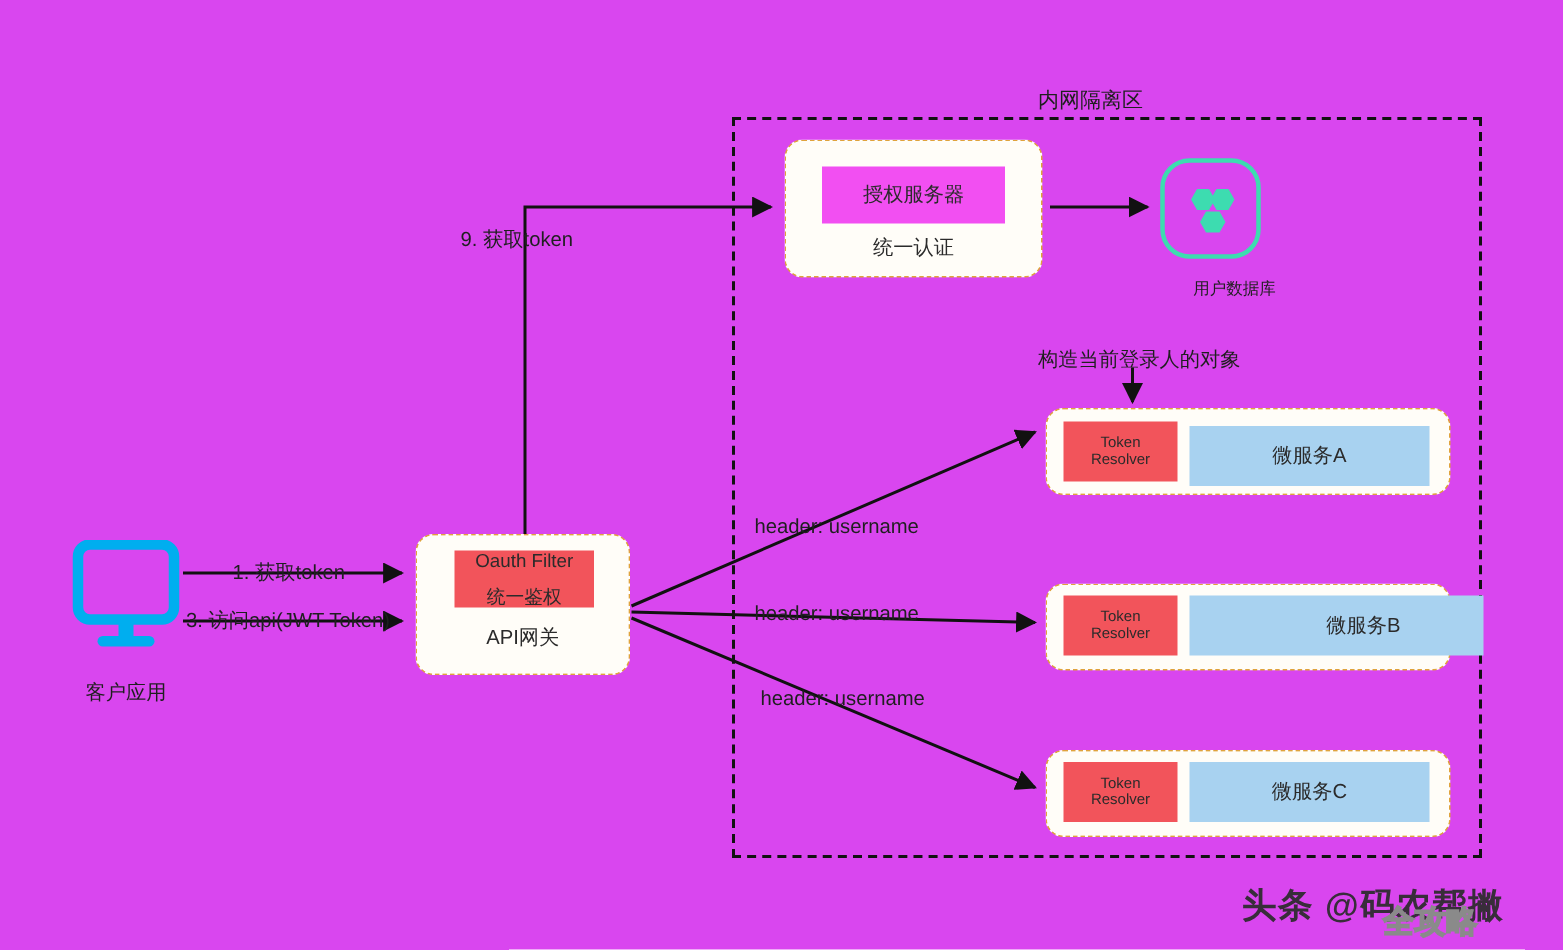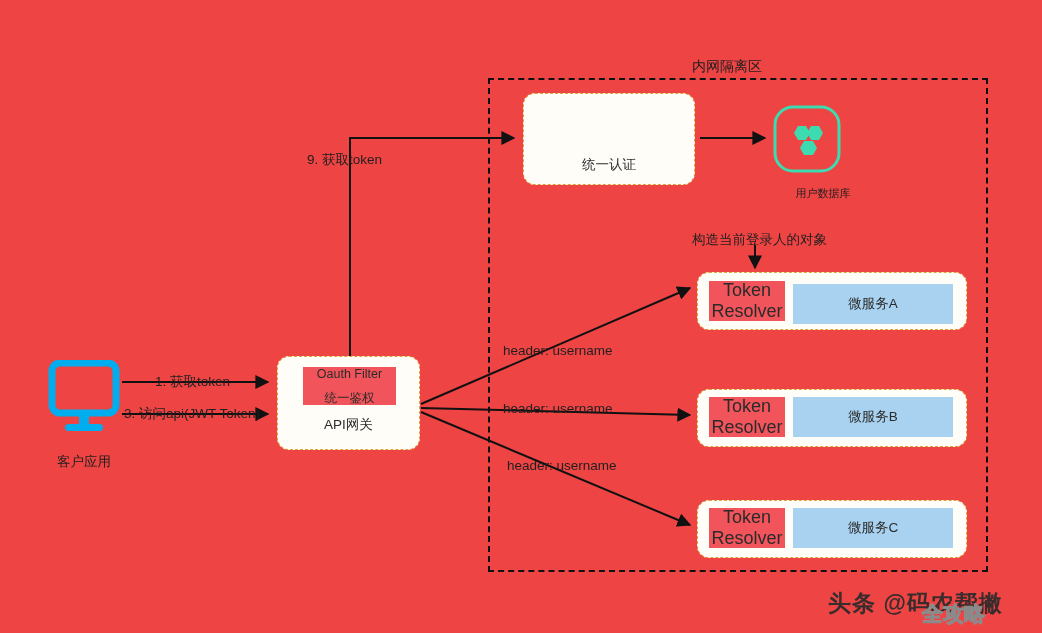--- a/index.html
+++ b/index.html
@@ -4,21 +4,21 @@
 <style>
   html, body {
     margin: 0;
     padding: 0;
     background: #ffffff;
   }
   #canvas {
     position: relative;
     width: 1042px;
     height: 633px;
-    background: #ef4444;
+    background: #d946ef;
     font-family: "Liberation Sans", "DejaVu Sans", sans-serif;
     overflow: hidden;
   }
 
   
   .abs { position: absolute; }
   .ctext {
     display: flex;
     align-items: center;
     justify-content: center;
@@ -84,34 +84,34 @@
   .ms-group { width: 270px; height: 58px; }
   #ms-a-group { left: 697px; top: 272px; }
   #ms-b-group { left: 697px; top: 389px; }
   #ms-c-group { left: 697px; top: 500px; }
 
   .token-chip {
     position: absolute;
     width: 76px; height: 40px;
     background: #f2545b;
     color: #2b2b2b;
-    font-size: 18px;
+    font-size: 10px;
     line-height: 1.15;
   }
   .ms-chip {
     position: absolute;
     width: 160px; height: 40px;
     background: #a8d2f0;
     color: #2b2b2b;
     font-size: 13.5px;
   }
   #ms-a-token { left: 709px; top: 281px; }
   #ms-a-box   { left: 793px; top: 284px; }
   #ms-b-token { left: 709px; top: 397px; }
-  #ms-b-box   { left: 793px; top: 397px; }
+  #ms-b-box   { left: 793px; top: 397px; padding-left: 36px; }
   #ms-c-token { left: 709px; top: 508px; }
   #ms-c-box   { left: 793px; top: 508px; }
 
   
   #gw-group { left: 277px; top: 356px; width: 143px; height: 94px; }
   #gw-chip {
     left: 303px; top: 367px; width: 93px; height: 38px;
     background: #f2545b; color: #2b2b2b; font-size: 12.5px;
     flex-direction: column;
     justify-content: space-between;
@@ -181,20 +181,21 @@
   <div class="abs ctext" id="client-caption">客户应用</div>
 
   <div class="dashed-group" id="gw-group"></div>
   <div class="abs ctext" id="gw-chip">
     <span>Oauth Filter</span>
     <span>统一鉴权</span>
   </div>
   <div class="abs ctext" id="gw-caption">API网关</div>
 
   <div class="dashed-group" id="auth-group"></div>
+  <div class="abs ctext" id="auth-chip">授权服务器</div>
   <div class="abs ctext" id="auth-caption">统一认证</div>
 
   <div class="abs" id="db-icon">
     <svg width="70" height="70" viewBox="0 0 70 70">
       <rect x="3" y="3" width="64" height="64" rx="18" ry="18" fill="none" stroke="#3ddcb0" stroke-width="3"></rect>
       <polygon points="26,22 34,22 38,29 34,36 26,36 22,29" fill="#3ddcb0"></polygon>
       <polygon points="39,22 47,22 51,29 47,36 39,36 35,29" fill="#3ddcb0"></polygon>
       <polygon points="32,37 41,37 45,44 41,51 32,51 28,44" fill="#3ddcb0"></polygon>
     </svg>
   </div>

